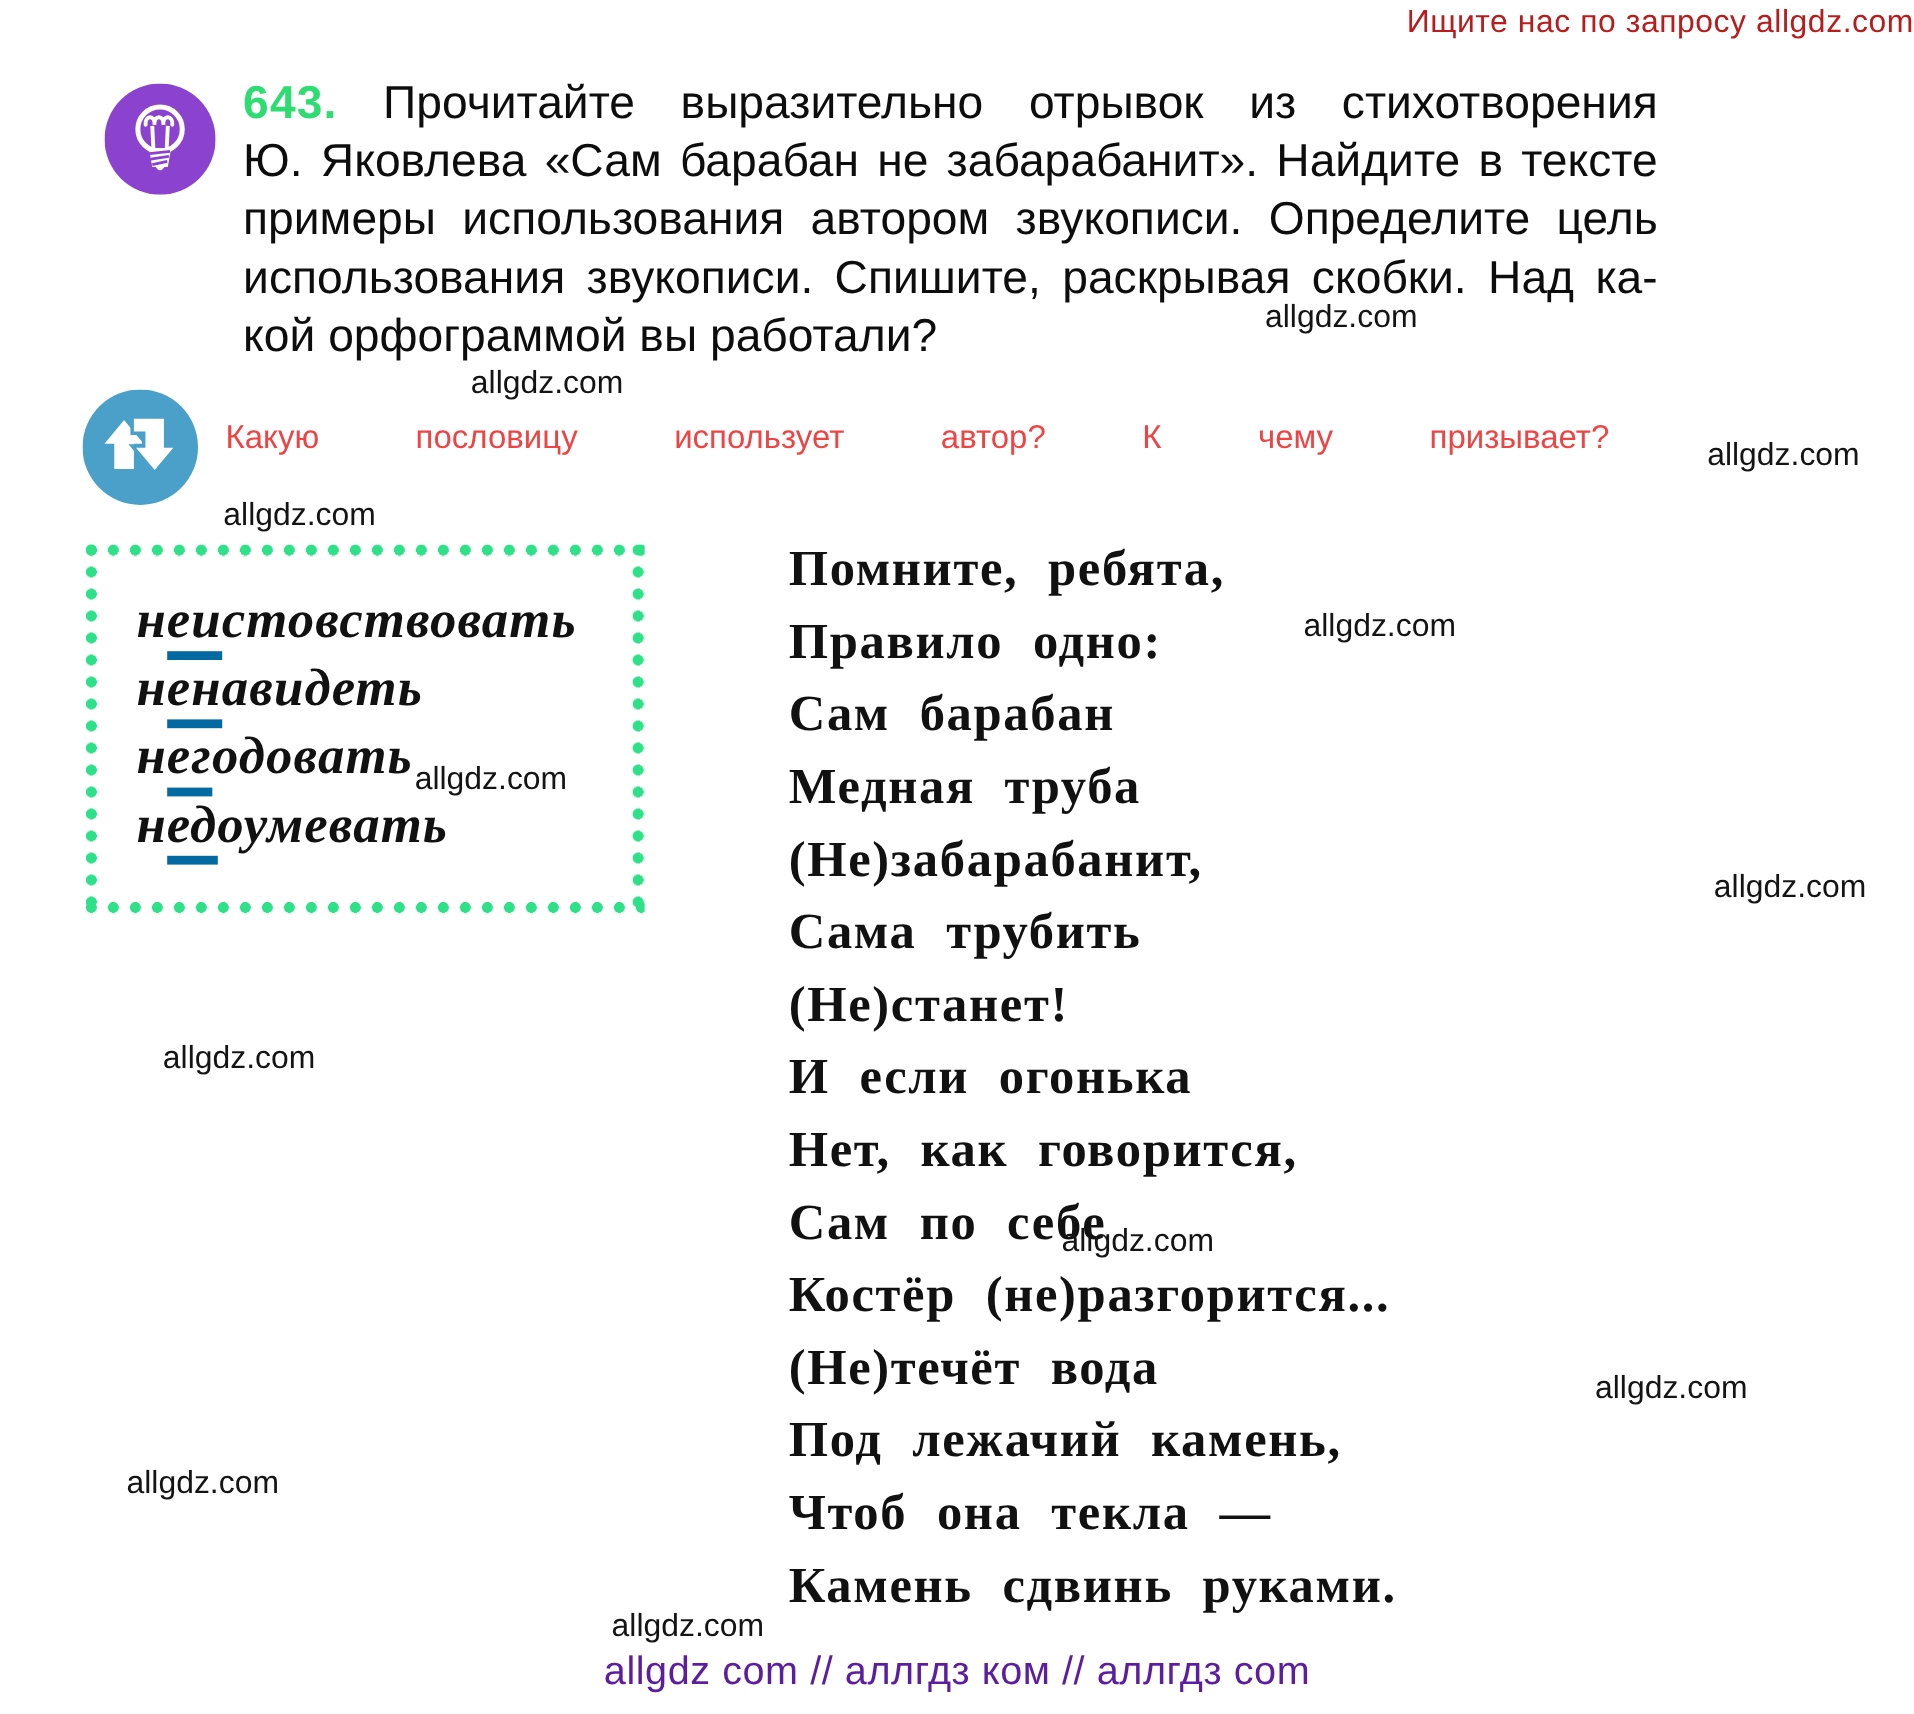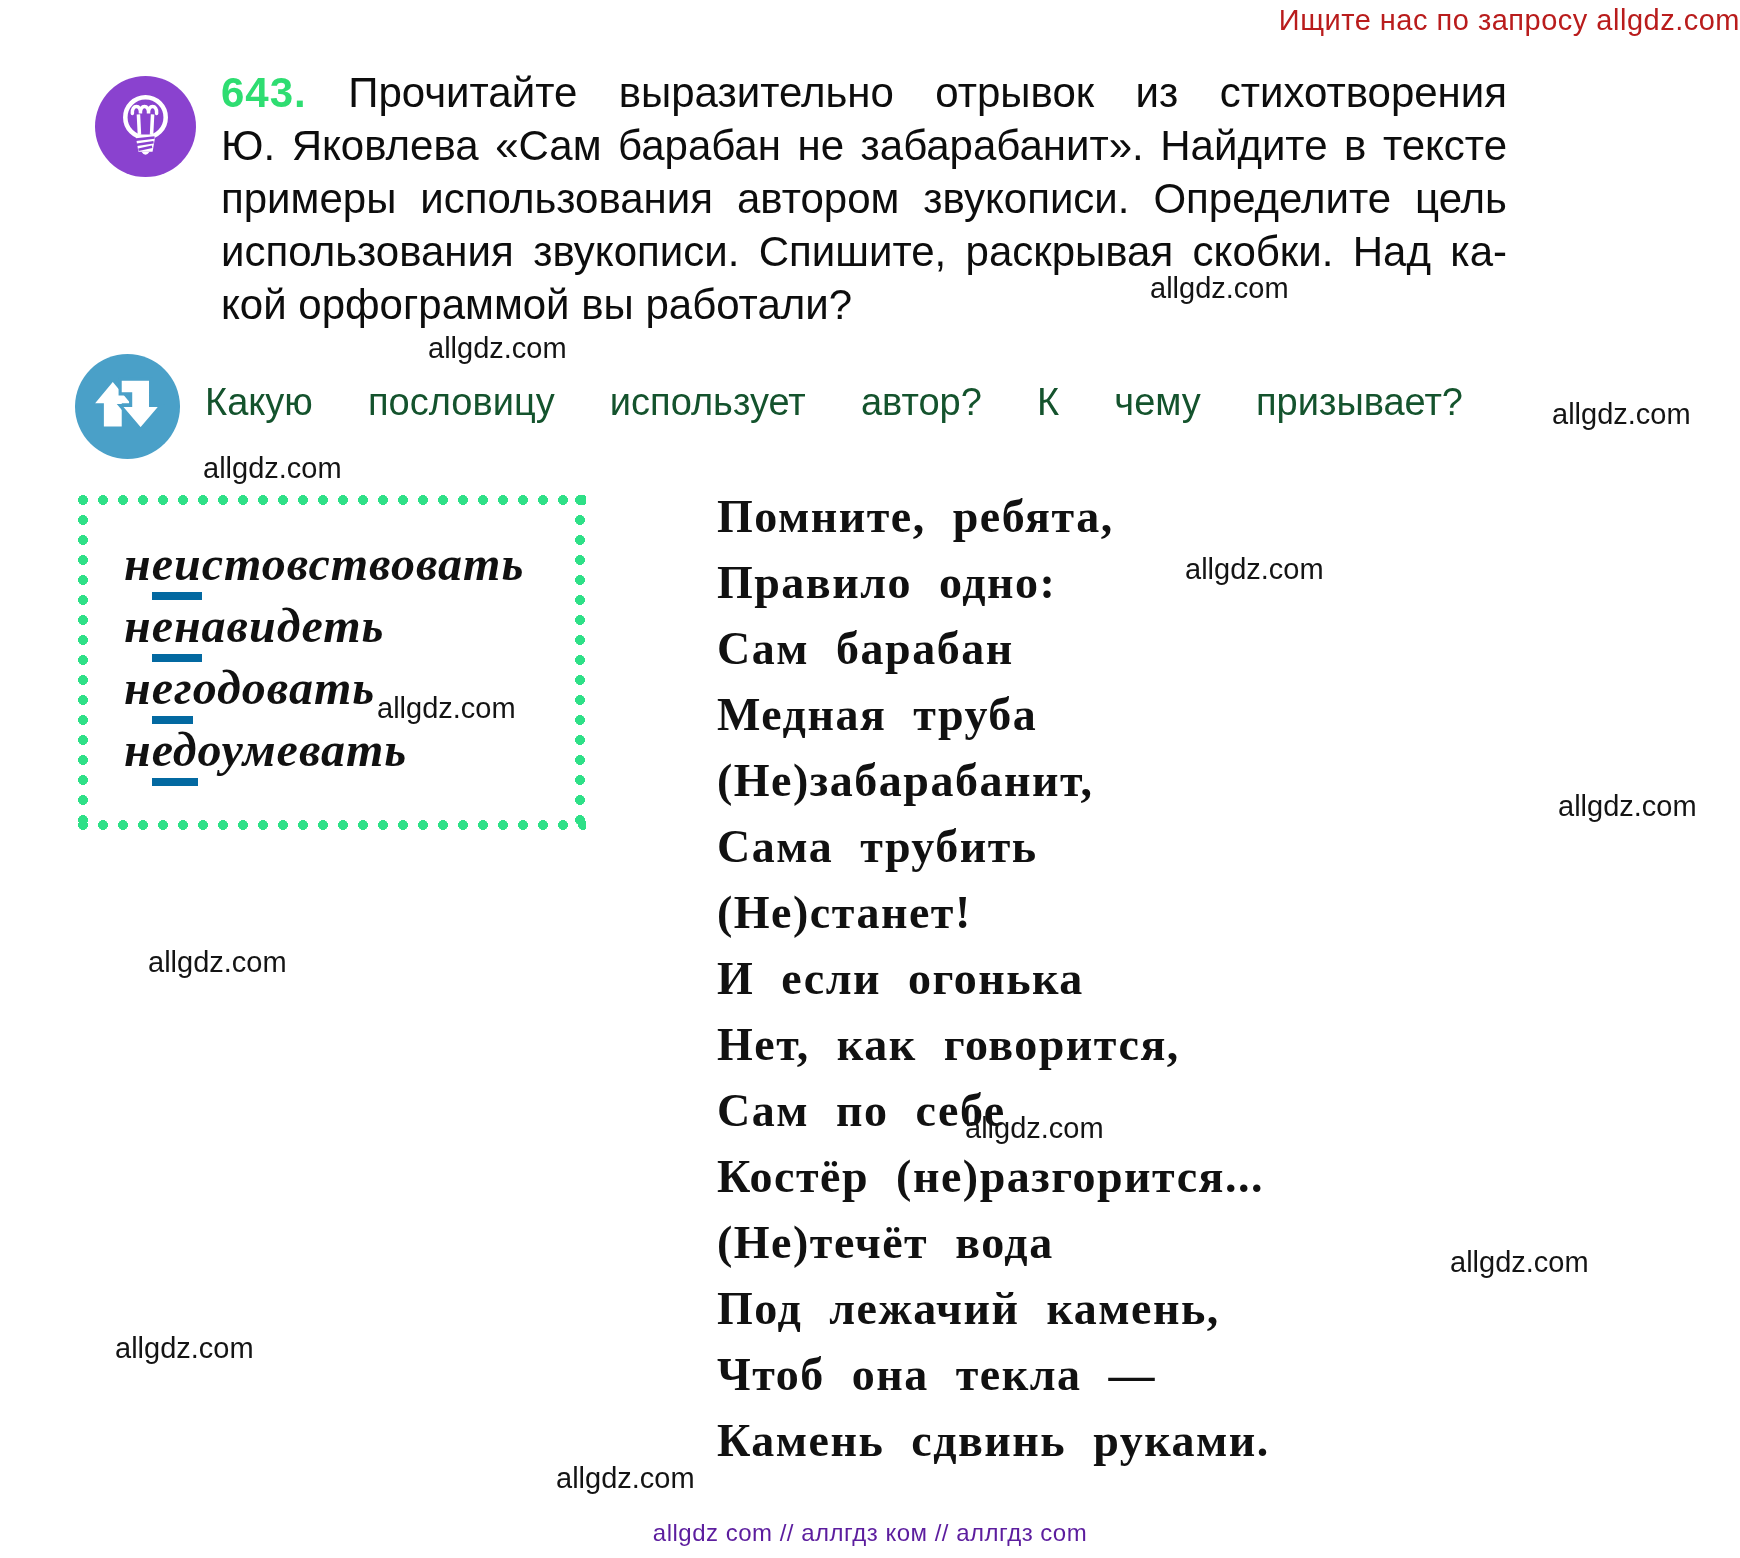--- a/index.html
+++ b/index.html
@@ -19,21 +19,21 @@
   .icon-circle{display:block;}
 
   
   .task{left:200px;top:66px;width:1307px;font-size:42px;line-height:53px;color:#0d0d0d;}
   .task-line{text-align:justify;text-align-last:justify;white-space:nowrap;margin-left:21px;}
   .task-line.last{text-align:left;text-align-last:left;}
   .ex-num{color:#2edd71;font-weight:bold;letter-spacing:1px;}
 
   
   .question{
-    left:205px;top:381px;width:1258px;font-size:38px;color:#14532d;
+    left:205px;top:381px;width:1258px;font-size:30px;color:#ef4444;
     text-align:justify;text-align-last:justify;white-space:nowrap;
   }
 
   
   .word-box{left:78px;top:495px;width:508px;height:336px;}
   .dots-top,.dots-bottom{position:absolute;left:0;right:0;height:11px;
     background-image:radial-gradient(circle 5px at 5px 5px,#2ee087 98%,transparent 100%);
     background-size:20px 11px;background-repeat:repeat-x;}
   .dots-top{top:0;}
   .dots-bottom{bottom:0;}
@@ -51,21 +51,21 @@
   .poem{left:717px;top:489px;
     font-family:"Liberation Serif",serif;font-weight:700;font-size:46px;
     color:#111;letter-spacing:1.5px;word-spacing:14px;}
   .poem-line{height:66px;line-height:56px;white-space:nowrap;}
 
   
   .wm{font-size:29px;color:#141414;white-space:nowrap;}
 
   
   .footer{left:0;right:0;top:1498px;text-align:center;
-    font-size:24px;color:#5c1d9e;letter-spacing:.5px;margin-top:21px;}
+    font-size:36px;color:#5c1d9e;letter-spacing:.5px;}
 </style>
 </head>
 <body>
 
 <div id="canvas">
 
   <div class="abs promo">Ищите нас по запросу allgdz.com</div>
 
   <span class="abs icon-circle" style="left:95px;top:76px;width:101px;height:101px;">
     <svg width="101" height="101" viewBox="0 0 100 100">

